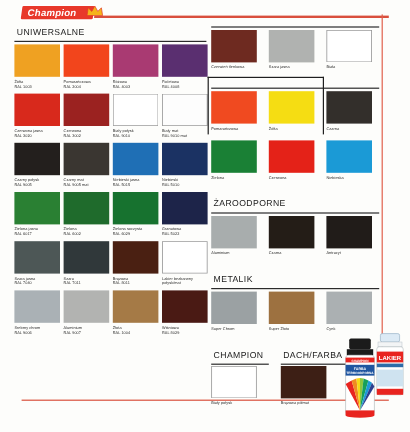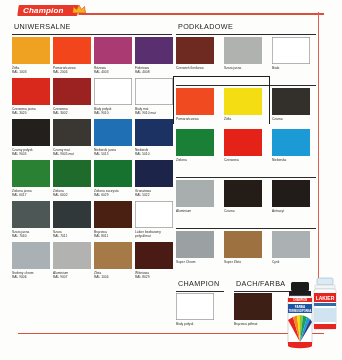--- a/index.html
+++ b/index.html
@@ -236,21 +236,20 @@
         </div>
         <div class="swatch-cell">
           <div class="swatch" style="background: rgb(74, 26, 20);"></div>
           <div class="swatch-label"><span>Wiśniowa</span><span class="ral">RAL 8029</span></div>
         </div>
       </div>
   </div>
 
   <div class="col-right">
 
-    <div class="sec-title">PODKŁADOWE</div>
     <div class="sec-rule"></div>
     <div class="grid3" id="grid-podkladowe">
         <div class="swatch-cell">
           <div class="swatch" style="background: rgb(110, 42, 32);"></div>
           <div class="swatch-label"><span>Czerwień tlenkowa</span><span class="ral"></span></div>
         </div>
         <div class="swatch-cell">
           <div class="swatch" style="background: rgb(176, 178, 176);"></div>
           <div class="swatch-label"><span>Szara jasna</span><span class="ral"></span></div>
         </div>
@@ -288,38 +287,40 @@
           <div class="swatch-cell">
             <div class="swatch" style="background: rgb(27, 154, 214);"></div>
             <div class="swatch-label"><span>Niebieska</span><span class="ral"></span></div>
           </div>
         </div>
       <div class="fluo-box"></div>
     </div>
 
     <div class="sec-gap"></div>
 
+    <div class="sec-title">ŻAROODPORNE</div>
     <div class="sec-rule"></div>
     <div class="grid3" id="grid-zaroodporne">
         <div class="swatch-cell">
           <div class="swatch" style="background: rgb(168, 173, 173);"></div>
           <div class="swatch-label"><span>Aluminium</span><span class="ral"></span></div>
         </div>
         <div class="swatch-cell">
           <div class="swatch" style="background: rgb(36, 29, 23);"></div>
           <div class="swatch-label"><span>Czarna</span><span class="ral"></span></div>
         </div>
         <div class="swatch-cell">
           <div class="swatch" style="background: rgb(33, 28, 25);"></div>
           <div class="swatch-label"><span>Antracyt</span><span class="ral"></span></div>
         </div>
       </div>
 
     <div class="sec-gap"></div>
 
+    <div class="sec-title">METALIK</div>
     <div class="sec-rule"></div>
     <div class="grid3" id="grid-metalik">
         <div class="swatch-cell">
           <div class="swatch" style="background: rgb(155, 161, 163);"></div>
           <div class="swatch-label"><span>Super Chrom</span><span class="ral"></span></div>
         </div>
         <div class="swatch-cell">
           <div class="swatch" style="background: rgb(157, 113, 64);"></div>
           <div class="swatch-label"><span>Super Złoto</span><span class="ral"></span></div>
         </div>

